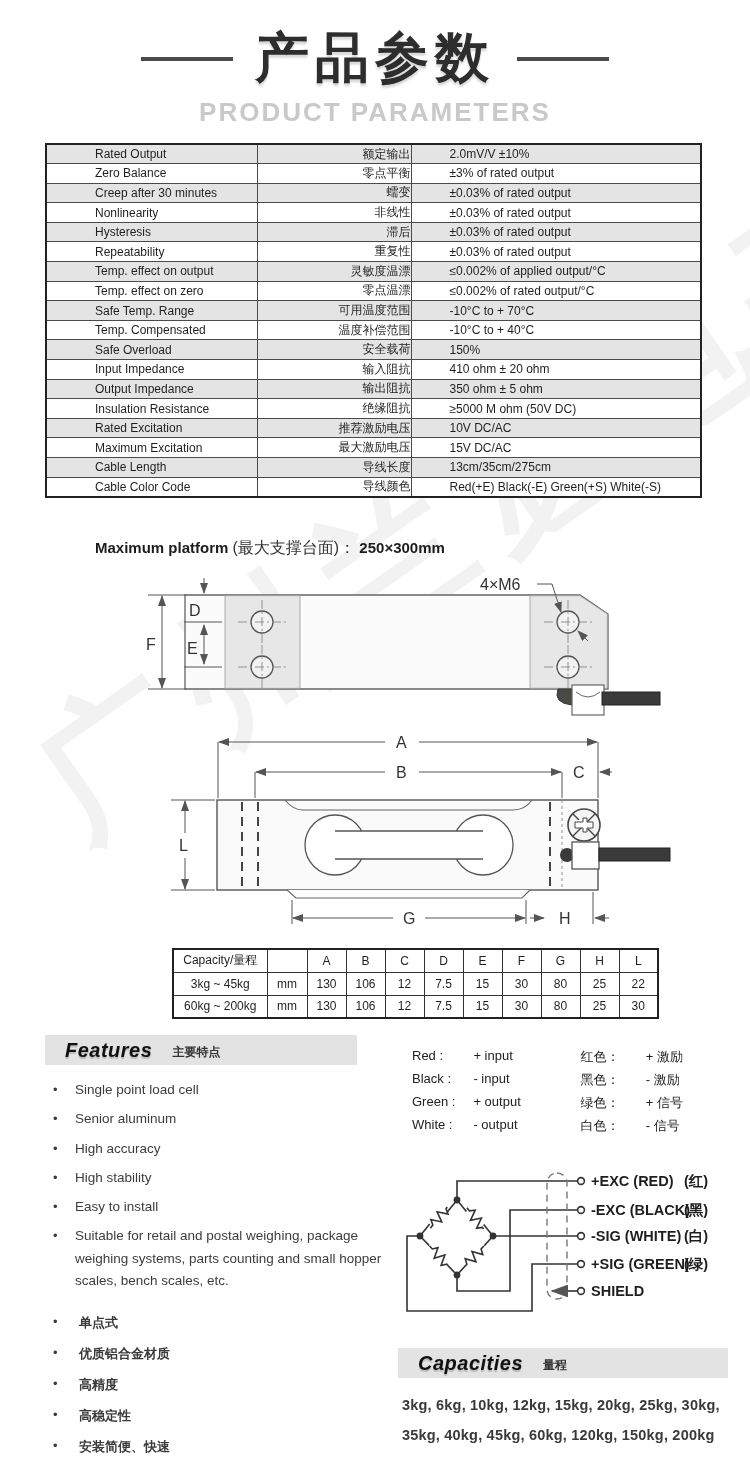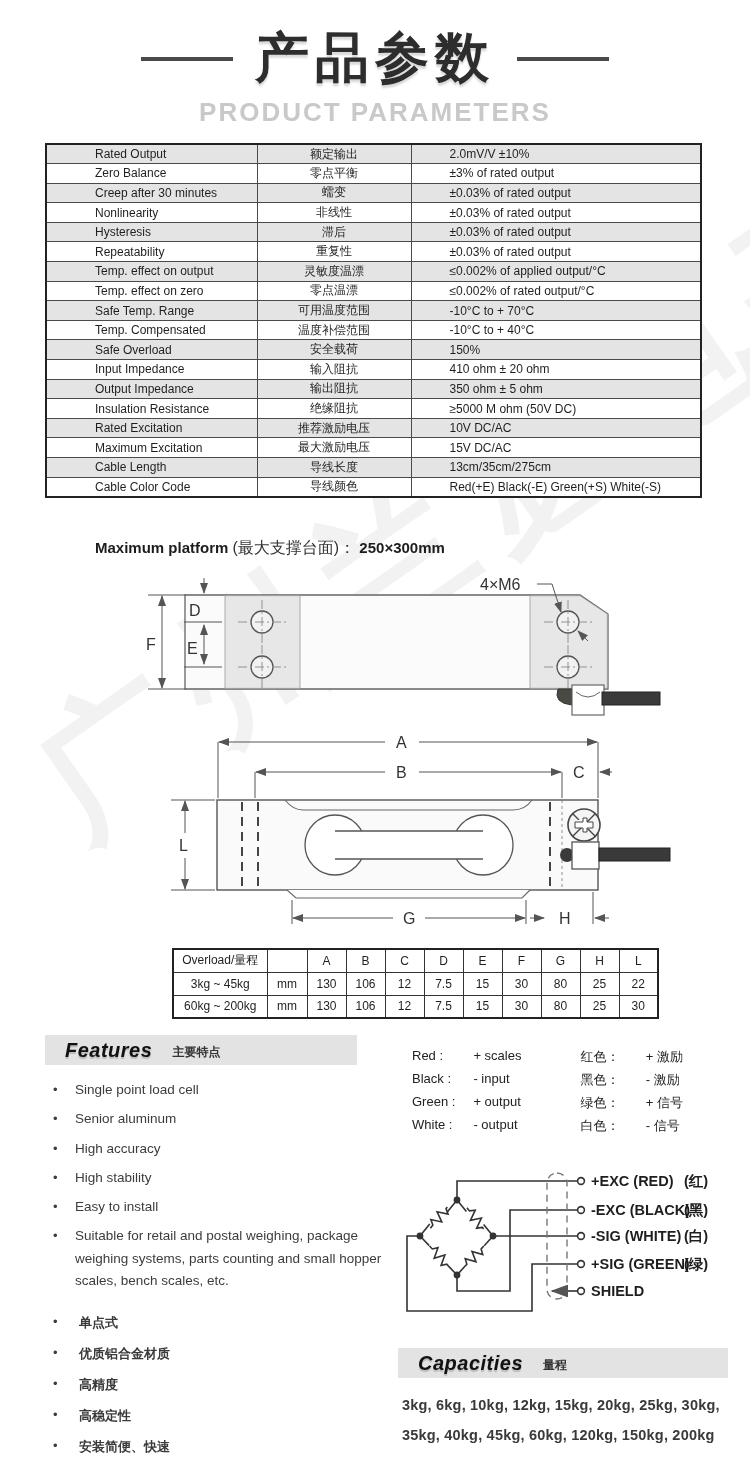--- a/index.html
+++ b/index.html
@@ -21,21 +21,21 @@
   .title-en { margin-top:2px; font-size:26px; color:#c9c9c9; letter-spacing:2px; font-weight:bold; }
 
   
   table.spec { position:absolute; left:45px; top:143px; width:655px;
     border-collapse:collapse; table-layout:fixed; border:2px solid #222; }
   table.spec td { border:1px solid #4a4a4a; height:19.6px; font-size:12px; color:#1f1f1f;
     vertical-align:middle; }
   table.spec tr:nth-child(odd) td { background:#e4e4e4; }
   table.spec tr:nth-child(even) td { background:#fff; }
   td.c-en { width:211px; padding-left:48px; }
-  td.c-zh { width:154px; text-align:center; }
+  td.c-zh { width:154px; text-align:right; }
   td.c-val { width:290px; padding-left:38px; }
 
   
   .platform { position:absolute; left:95px; top:538px; font-size:15px; color:#1c1c1c; font-weight:bold; }
   .platform .zh { font-size:16px; font-weight:normal; color:#333; }
 
   svg { position:absolute; overflow:visible; }
   .dimtext { font-size:16px; fill:#333; }
 
   
@@ -320,21 +320,21 @@
       <line x1="395" y1="190" x2="409" y2="190" marker-end="url(#ar)"></line>
       <line x1="474" y1="190" x2="460" y2="190" marker-end="url(#ar)"></line>
     </g>
     <text class="dimtext" x="268" y="196">G</text>
     <text class="dimtext" x="424" y="196">H</text>
   </svg>
 
   <table class="dims">
     <tbody>
       <tr>
-        <td class="d-cap">Overload/量程</td>
+        <td class="d-cap">Capacity/量程</td>
         <td class="d-unit"></td>
         <td class="d-v">A</td>
         <td class="d-v">B</td>
         <td class="d-v">C</td>
         <td class="d-v">D</td>
         <td class="d-v">E</td>
         <td class="d-v">F</td>
         <td class="d-v">G</td>
         <td class="d-v">H</td>
         <td class="d-v">L</td>
@@ -421,21 +421,21 @@
           <span>安装简便、快速</span>
         </div>
 
     </div>
   </div>
 
   <div class="schematic">
     <div class="wires">
       <div class="wire-row">
         <span class="wn">Red :</span>
-        <span class="wv">+ scales</span>
+        <span class="wv">+ input</span>
         <span class="zn">红色：</span>
         <span class="zv">+ 激励</span>
       </div>
       <div class="wire-row">
         <span class="wn">Black :</span>
         <span class="wv">- input</span>
         <span class="zn">黑色：</span>
         <span class="zv">- 激励</span>
       </div>
       <div class="wire-row">

